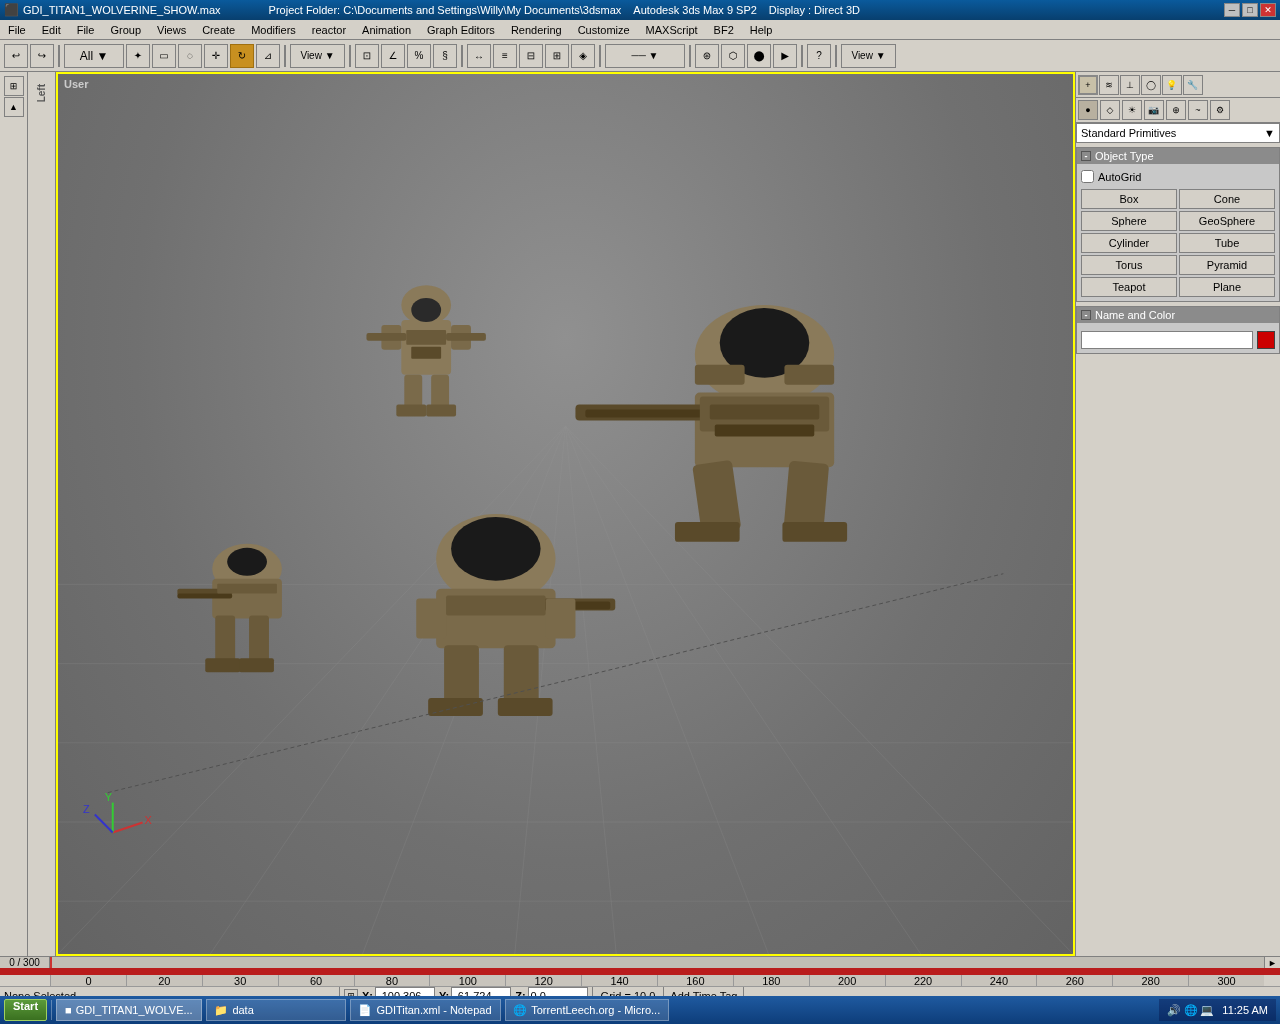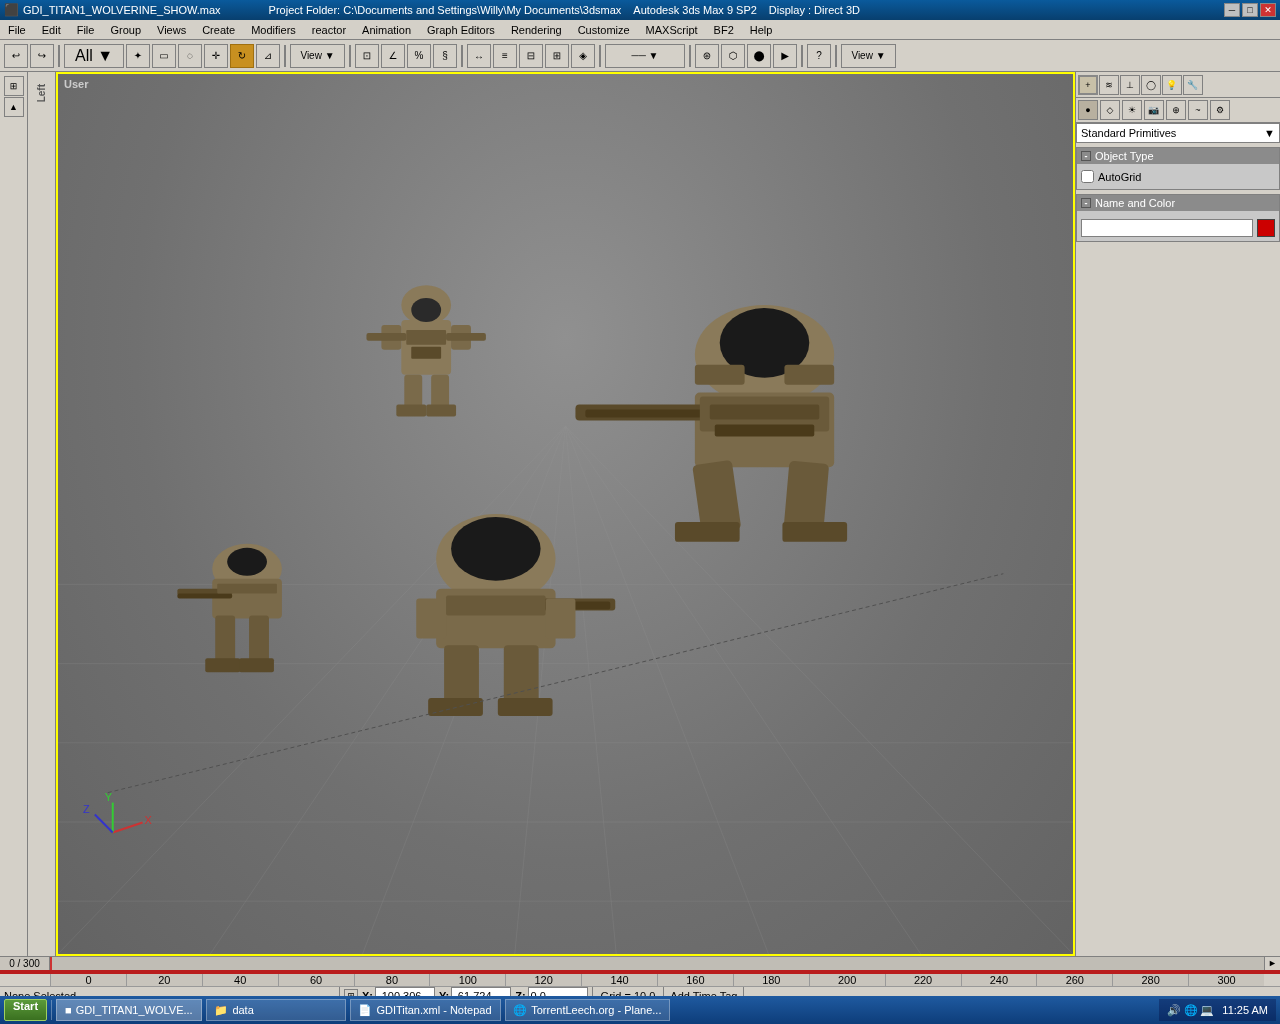--- a/index.html
+++ b/index.html
@@ -351,21 +351,21 @@
     <div class="menu-item">BF2</div>
     <div class="menu-item">Help</div>
   </div>
 
   <div id="toolbar">
 
     <div class="toolbar-btn" title="Undo">↩</div>
     <div class="toolbar-btn" title="Redo">↪</div>
     <div class="toolbar-separator"></div>
 
-    <div class="toolbar-btn" style="width:60px; font-size:16px;">All ▼</div>
+    <div class="toolbar-btn" style="width:60px; font-size:12px;">All ▼</div>
     <div class="toolbar-btn">✦</div>
     <div class="toolbar-btn">▭</div>
     <div class="toolbar-btn">◌</div>
     <div class="toolbar-btn">✛</div>
     <div class="toolbar-btn" style="background:#c89020; border-color:#a07010;">↻</div>
     <div class="toolbar-btn">⊿</div>
     <div class="toolbar-separator"></div>
     <div class="toolbar-btn" style="width:55px; font-size:10px;">View ▼</div>
     <div class="toolbar-separator"></div>
 
@@ -573,20 +573,32 @@
           <span class="minus-btn">-</span>
           <span>Object Type</span>
         </div>
         <div class="panel-section-content">
 
           <div class="autogrid-row">
             <input type="checkbox" style="">
             <label>AutoGrid</label>
           </div>
 
+          <div class="obj-type-grid">
+            <div class="obj-btn">Box</div>
+            <div class="obj-btn">Cone</div>
+            <div class="obj-btn">Sphere</div>
+            <div class="obj-btn">GeoSphere</div>
+            <div class="obj-btn">Cylinder</div>
+            <div class="obj-btn">Tube</div>
+            <div class="obj-btn">Torus</div>
+            <div class="obj-btn">Pyramid</div>
+            <div class="obj-btn">Teapot</div>
+            <div class="obj-btn">Plane</div>
+          </div>
         </div>
       </div>
 
       <div class="panel-section">
         <div class="panel-section-header">
           <span class="minus-btn">-</span>
           <span>Name and Color</span>
         </div>
         <div class="panel-section-content">
           <div class="name-color-row">
@@ -594,32 +606,32 @@
             <div class="color-swatch"></div>
           </div>
         </div>
       </div>
 
     </div>
   </div>
 
   <div style="height:68px; background:#d4d0c8; border-top:1px solid #808080; display:flex; flex-direction:column;">
 
-    <div style="display:flex; align-items:flex-start; height:20px; background:#d4d0c8; border-bottom:4px solid #b91c1c;">
+    <div style="display:flex; align-items:flex-start; height:20px; background:#d4d0c8; border-bottom:7px solid #b91c1c;">
       <div style="width:50px; height:100%; background:#c8c4bc; border-right:1px solid #808080; display:flex; align-items:center; justify-content:center; font-size:10px; cursor:pointer;">0 / 300</div>
       <div style="flex:1; height:100%; background:#c0bdb5; position:relative;">
         <div style="position:absolute; left:0; top:0; width:2px; height:100%; background:#cc3333;"></div>
       </div>
       <div style="width:16px; height:100%; background:#d4d0c8; border-left:1px solid #808080; display:flex; align-items:center; justify-content:center; cursor:pointer; font-size:9px;">►</div>
     </div>
 
     <div style="display:flex; height:16px; background:#c8c4bc; overflow:hidden; margin-left:50px; margin-right:16px;">
       <div class="tl-num">0</div>
       <div class="tl-num">20</div>
-      <div class="tl-num">40</div>
+      <div class="tl-num">30</div>
       <div class="tl-num">60</div>
       <div class="tl-num">80</div>
       <div class="tl-num">100</div>
       <div class="tl-num">120</div>
       <div class="tl-num">140</div>
       <div class="tl-num">160</div>
       <div class="tl-num">180</div>
       <div class="tl-num">200</div>
       <div class="tl-num">220</div>
       <div class="tl-num">240</div>
@@ -696,21 +708,21 @@
     <div class="taskbar-item">
       <span>📁</span>
       <span>data</span>
     </div>
     <div class="taskbar-item">
       <span>📄</span>
       <span>GDITitan.xml - Notepad</span>
     </div>
     <div class="taskbar-item">
       <span>🌐</span>
-      <span>TorrentLeech.org - Plane...</span>
+      <span>TorrentLeech.org - Micro...</span>
     </div>
     <div class="taskbar-right">
       <span>🔊 🌐 💻</span>
       <span>11:25 AM</span>
     </div>
   </div>
 
 </div>
 
 </body></html>

